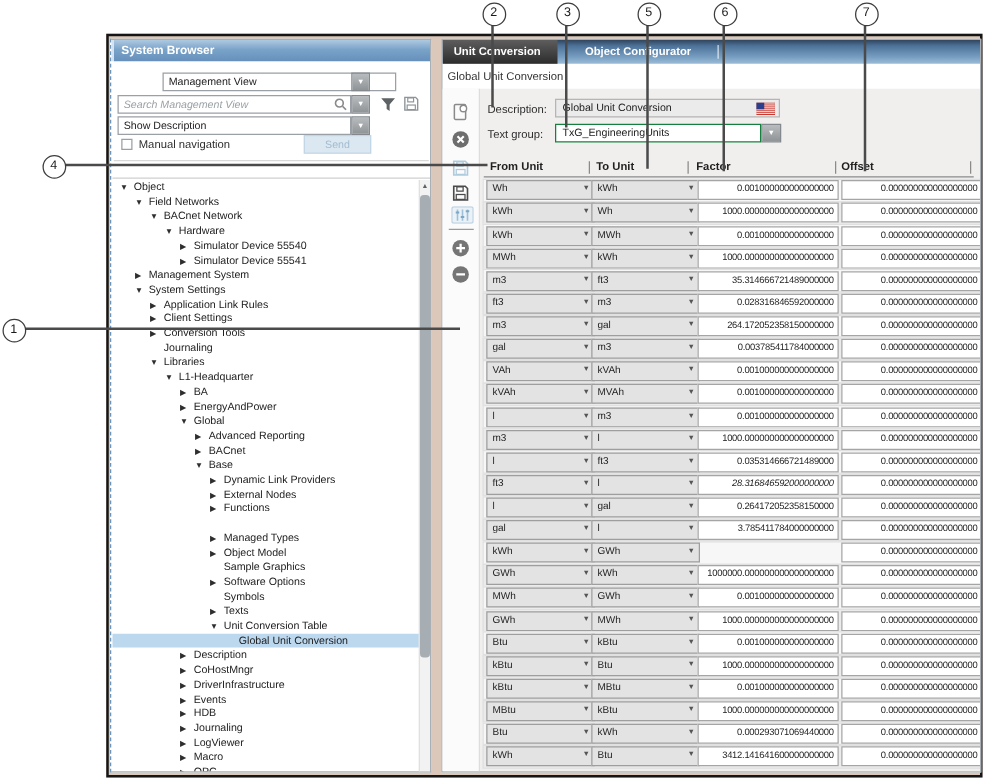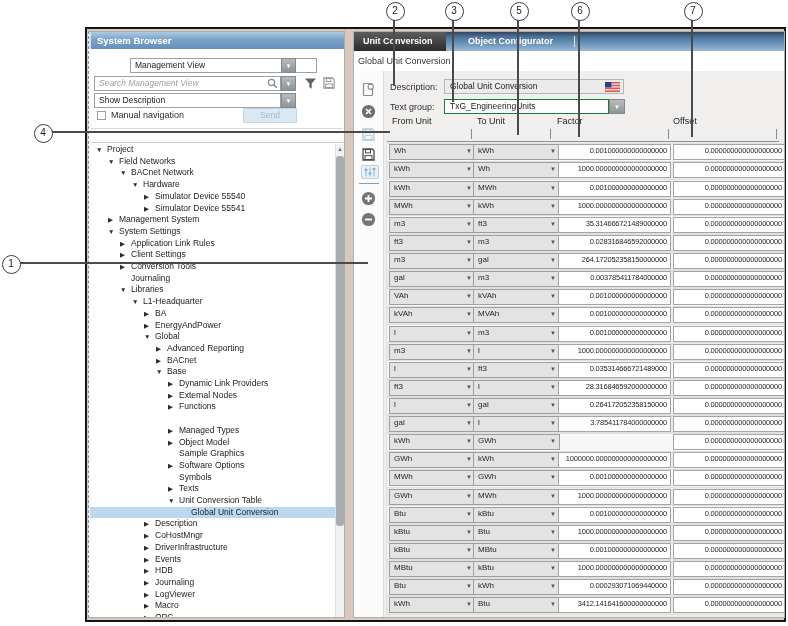--- a/index.html
+++ b/index.html
@@ -42,21 +42,21 @@
   .rt-toolbar{left:0;top:39px;width:30px;height:546px;background:#fbfbfb;border-right:1px solid #ddd;}
   .tool-ic{position:absolute;left:7px;width:18px;height:16px;}
   .tool-sep{position:absolute;left:5px;width:20px;height:1px;background:#9a9a9a;}
 
   .form-label{font-size:9px;color:#2e2e2e;}
   .desc-field{left:90px;top:47px;width:180px;height:15px;background:#ebebeb;border:1px solid #b5b5b5;font-size:8.5px;color:#222;line-height:13px;padding-left:5px;}
   .desc-flag{left:251px;top:50px;width:15px;height:10px;}
   .tg-field{left:90px;top:67px;width:165px;height:15px;background:#ffffff;border:1px solid #15803d;font-size:8.5px;color:#222;line-height:13px;padding-left:5px;}
   .tg-btn{left:255px;top:67px;}
 
-  .hdr-label{position:absolute;top:84px;font-size:9px;font-weight:normal;color:#1f1f1f;}
+  .hdr-label{position:absolute;top:96px;font-size:9px;font-weight:bold;color:#1f1f1f;}
   .hdr-sep{position:absolute;top:97px;width:1px;height:10px;background:#8a8a8a;}
   .hdr-line{left:33px;top:108.5px;width:392px;height:1px;background:#8c8c8c;}
 
   .rowstrip{position:absolute;left:32px;width:399px;height:16.6px;border:1px solid #e0e0e0;}
   .rowstrip.even{background:#f7f7f7;}
   .rowstrip.odd{background:#ebebeb;}
   .usel{position:absolute;height:14px;width:81px;background:#e3e3e3;border:1px solid #9e9e9e;font-size:8px;color:#1e1e1e;line-height:12px;padding-left:4px;}
   .usel .sa{position:absolute;right:3px;top:0;font-size:6px;color:#555;line-height:12px;}
   .uinput{position:absolute;height:14px;width:108px;background:#ffffff;border:1px solid #a5a5a5;font-size:7.5px;letter-spacing:-0.2px;
           color:#1e1e1e;line-height:12px;text-align:right;padding-right:3px;}
@@ -105,21 +105,21 @@
   <div class="abs combo-btn" style="left:192px;top:61px;">▼</div>
 
   <div class="abs chkbox" style="left:8px;top:79px;"></div>
   <div class="abs form-label" style="left:22px;top:78px;">Manual navigation</div>
   <div class="abs send-btn" style="left:154px;top:76px;">Send</div>
 
   <div class="abs divider-h" style="left:2px;top:96px;width:252px;"></div>
   <div class="abs tree-top" style="left:1px;top:110px;width:255px;"></div>
 
   <div class="abs" id="tree" style="left:0;top:0;width:257px;height:587px;">
-      <div class="trow" style="top: 112px; padding-left: 6px;"><span class="arrow">▼</span><span>Project</span></div>
+      <div class="trow" style="top: 112px; padding-left: 6px;"><span class="arrow">▼</span><span>Object</span></div>
       <div class="trow" style="top: 123.7px; padding-left: 18px;"><span class="arrow">▼</span><span>Field Networks</span></div>
       <div class="trow" style="top: 135.4px; padding-left: 30px;"><span class="arrow">▼</span><span>BACnet Network</span></div>
       <div class="trow" style="top: 147.1px; padding-left: 42px;"><span class="arrow">▼</span><span>Hardware</span></div>
       <div class="trow" style="top: 158.8px; padding-left: 54px;"><span class="arrow">▶</span><span>Simulator Device 55540</span></div>
       <div class="trow" style="top: 170.5px; padding-left: 54px;"><span class="arrow">▶</span><span>Simulator Device 55541</span></div>
       <div class="trow" style="top: 182.2px; padding-left: 18px;"><span class="arrow">▶</span><span>Management System</span></div>
       <div class="trow" style="top: 193.9px; padding-left: 18px;"><span class="arrow">▼</span><span>System Settings</span></div>
       <div class="trow" style="top: 205.6px; padding-left: 30px;"><span class="arrow">▶</span><span>Application Link Rules</span></div>
       <div class="trow" style="top: 217.3px; padding-left: 30px;"><span class="arrow">▶</span><span>Client Settings</span></div>
       <div class="trow" style="top: 229px; padding-left: 30px;"><span class="arrow">▶</span><span>Conversion Tools</span></div>
@@ -317,21 +317,21 @@
       <div class="uinput" style="left: 204px; top: 311.62px;">1000.000000000000000000</div>
       <div class="uinput" style="left: 319px; top: 311.62px;">0.000000000000000000</div>
       <div class="rowstrip even" style="top: 328.44px;"></div>
       <div class="usel" style="left: 35px; top: 329.74px;"><span>l</span><span class="sa">▼</span></div>
       <div class="usel" style="left: 119px; top: 329.74px;"><span>ft3</span><span class="sa">▼</span></div>
       <div class="uinput" style="left: 204px; top: 329.74px;">0.035314666721489000</div>
       <div class="uinput" style="left: 319px; top: 329.74px;">0.000000000000000000</div>
       <div class="rowstrip odd" style="top: 346.56px;"></div>
       <div class="usel" style="left: 35px; top: 347.86px;"><span>ft3</span><span class="sa">▼</span></div>
       <div class="usel" style="left: 119px; top: 347.86px;"><span>l</span><span class="sa">▼</span></div>
-      <div class="uinput" style="left: 204px; top: 347.86px;">28.316846592000000000</div>
+      <div class="uinput" style="left: 204px; top: 347.86px; font-style: italic;">28.316846592000000000</div>
       <div class="uinput" style="left: 319px; top: 347.86px;">0.000000000000000000</div>
       <div class="rowstrip even" style="top: 364.68px;"></div>
       <div class="usel" style="left: 35px; top: 365.98px;"><span>l</span><span class="sa">▼</span></div>
       <div class="usel" style="left: 119px; top: 365.98px;"><span>gal</span><span class="sa">▼</span></div>
       <div class="uinput" style="left: 204px; top: 365.98px;">0.264172052358150000</div>
       <div class="uinput" style="left: 319px; top: 365.98px;">0.000000000000000000</div>
       <div class="rowstrip odd" style="top: 382.8px;"></div>
       <div class="usel" style="left: 35px; top: 384.1px;"><span>gal</span><span class="sa">▼</span></div>
       <div class="usel" style="left: 119px; top: 384.1px;"><span>l</span><span class="sa">▼</span></div>
       <div class="uinput" style="left: 204px; top: 384.1px;">3.785411784000000000</div>

